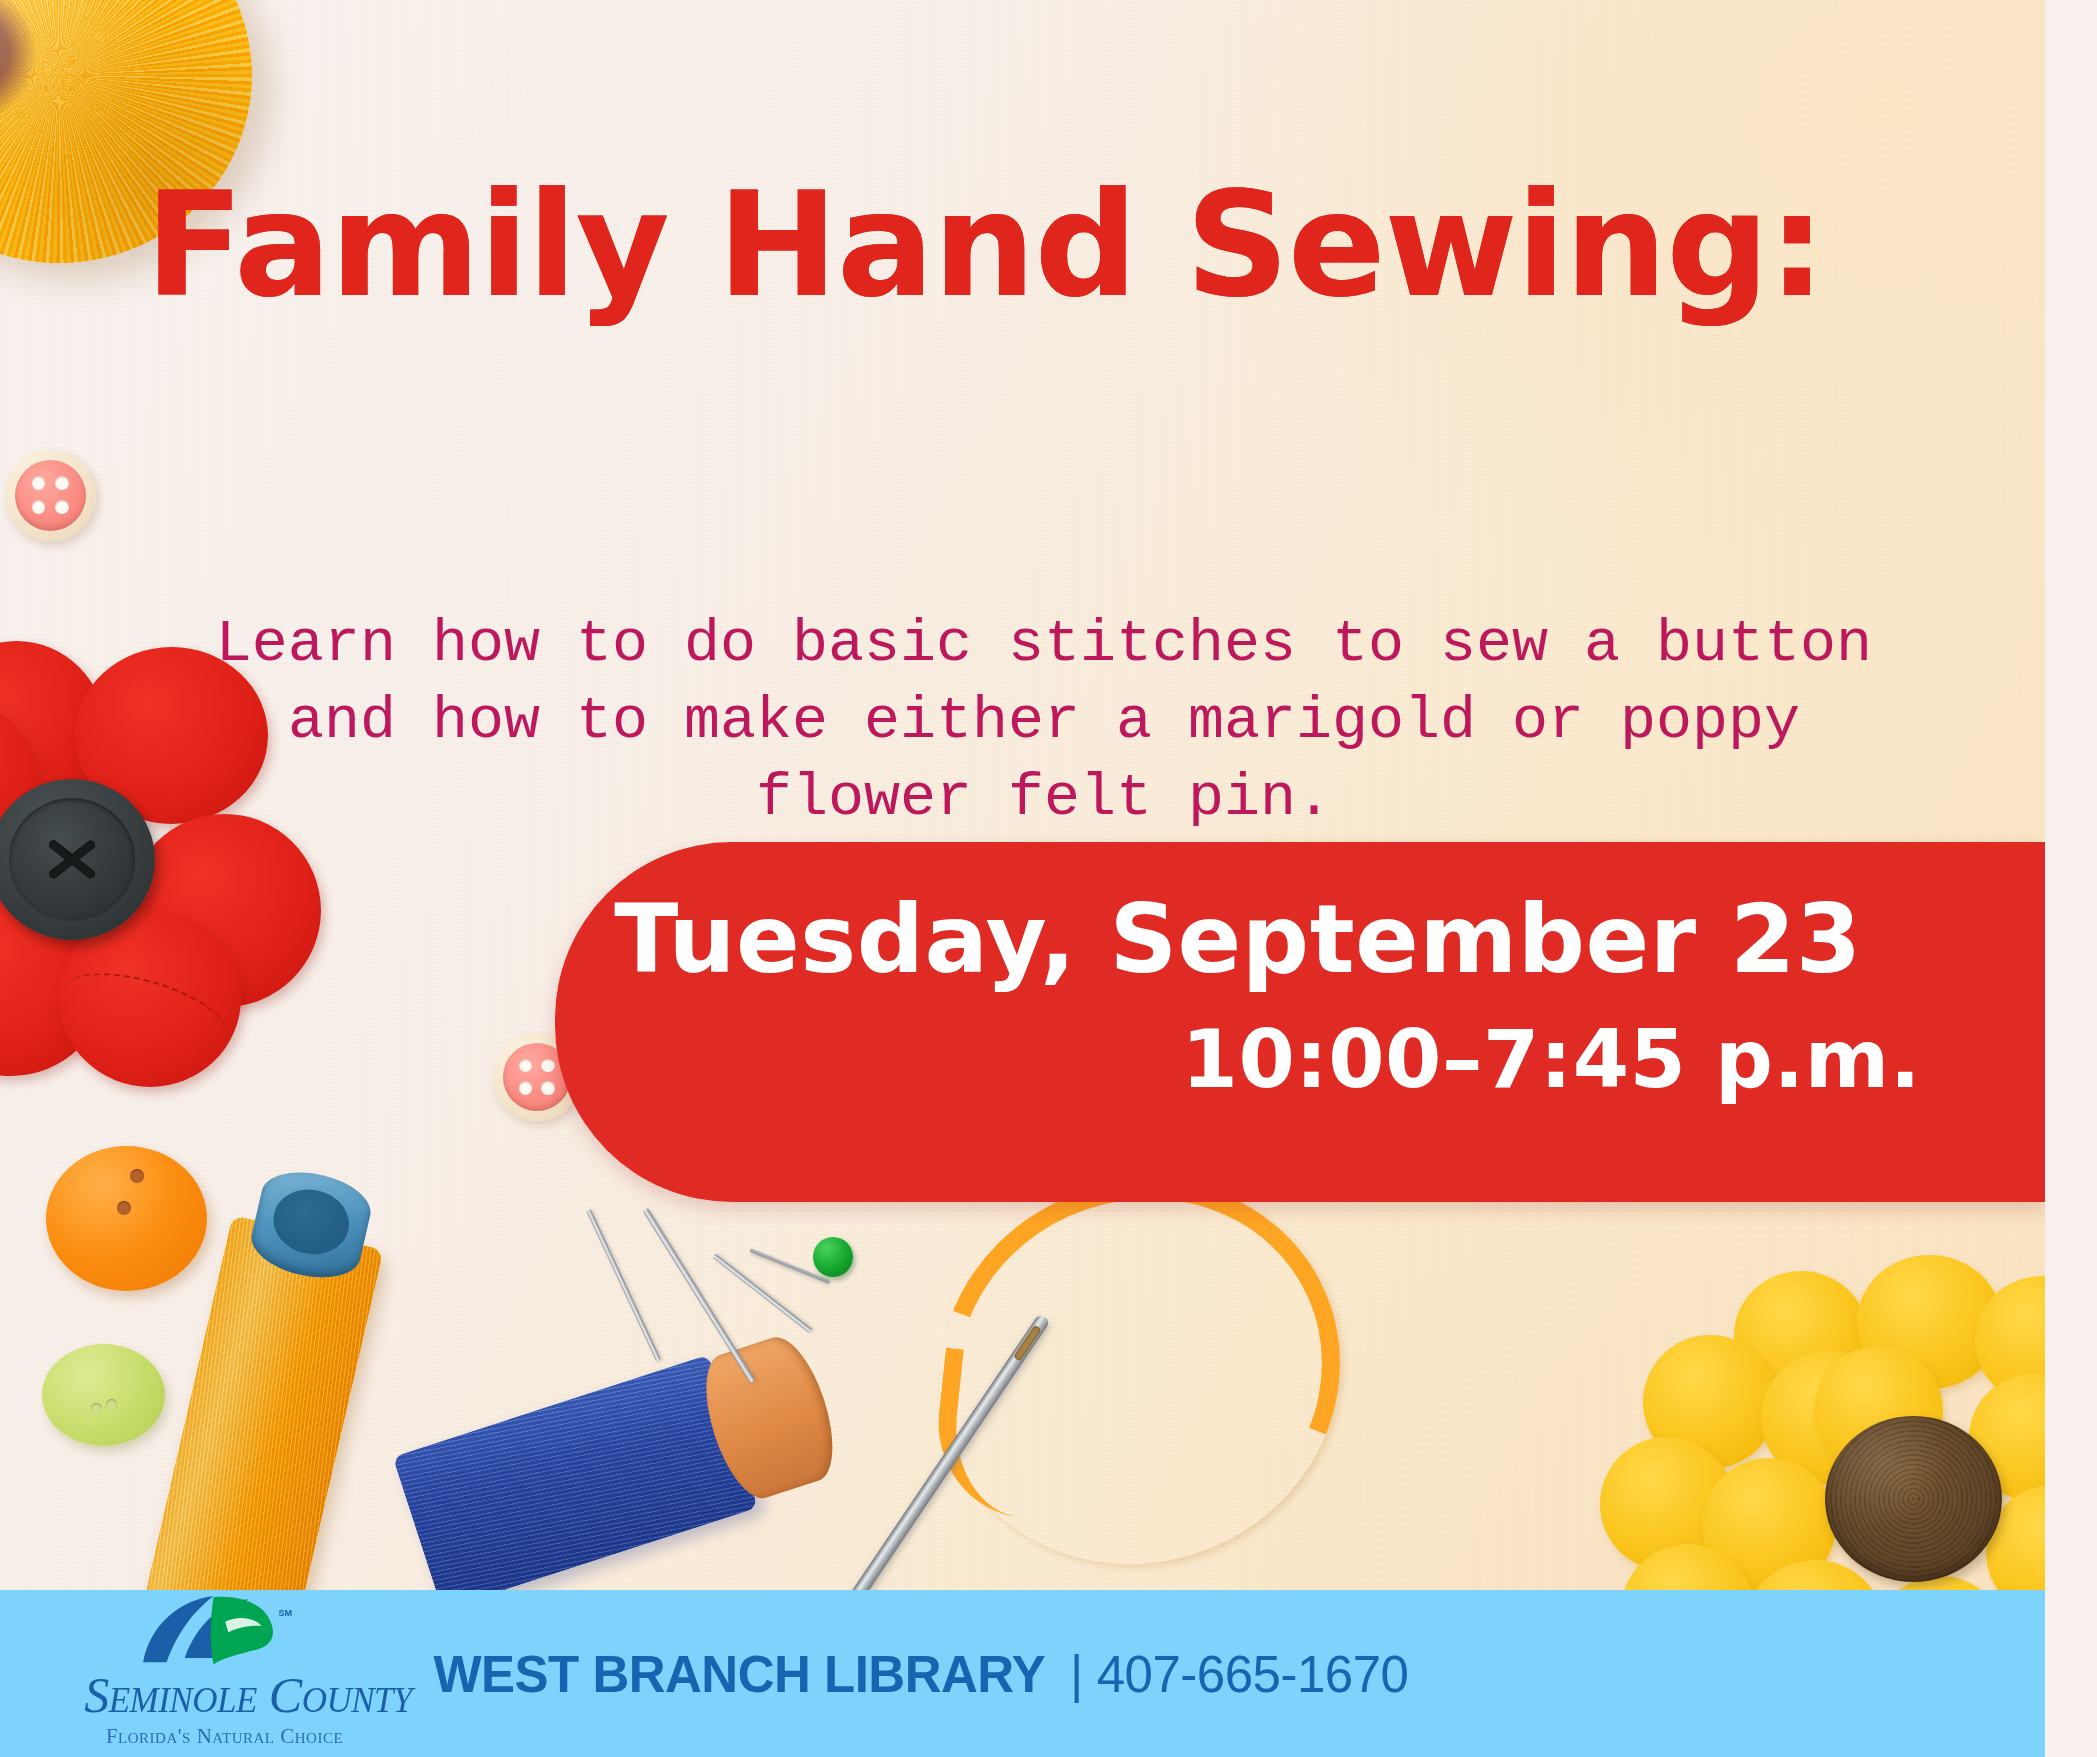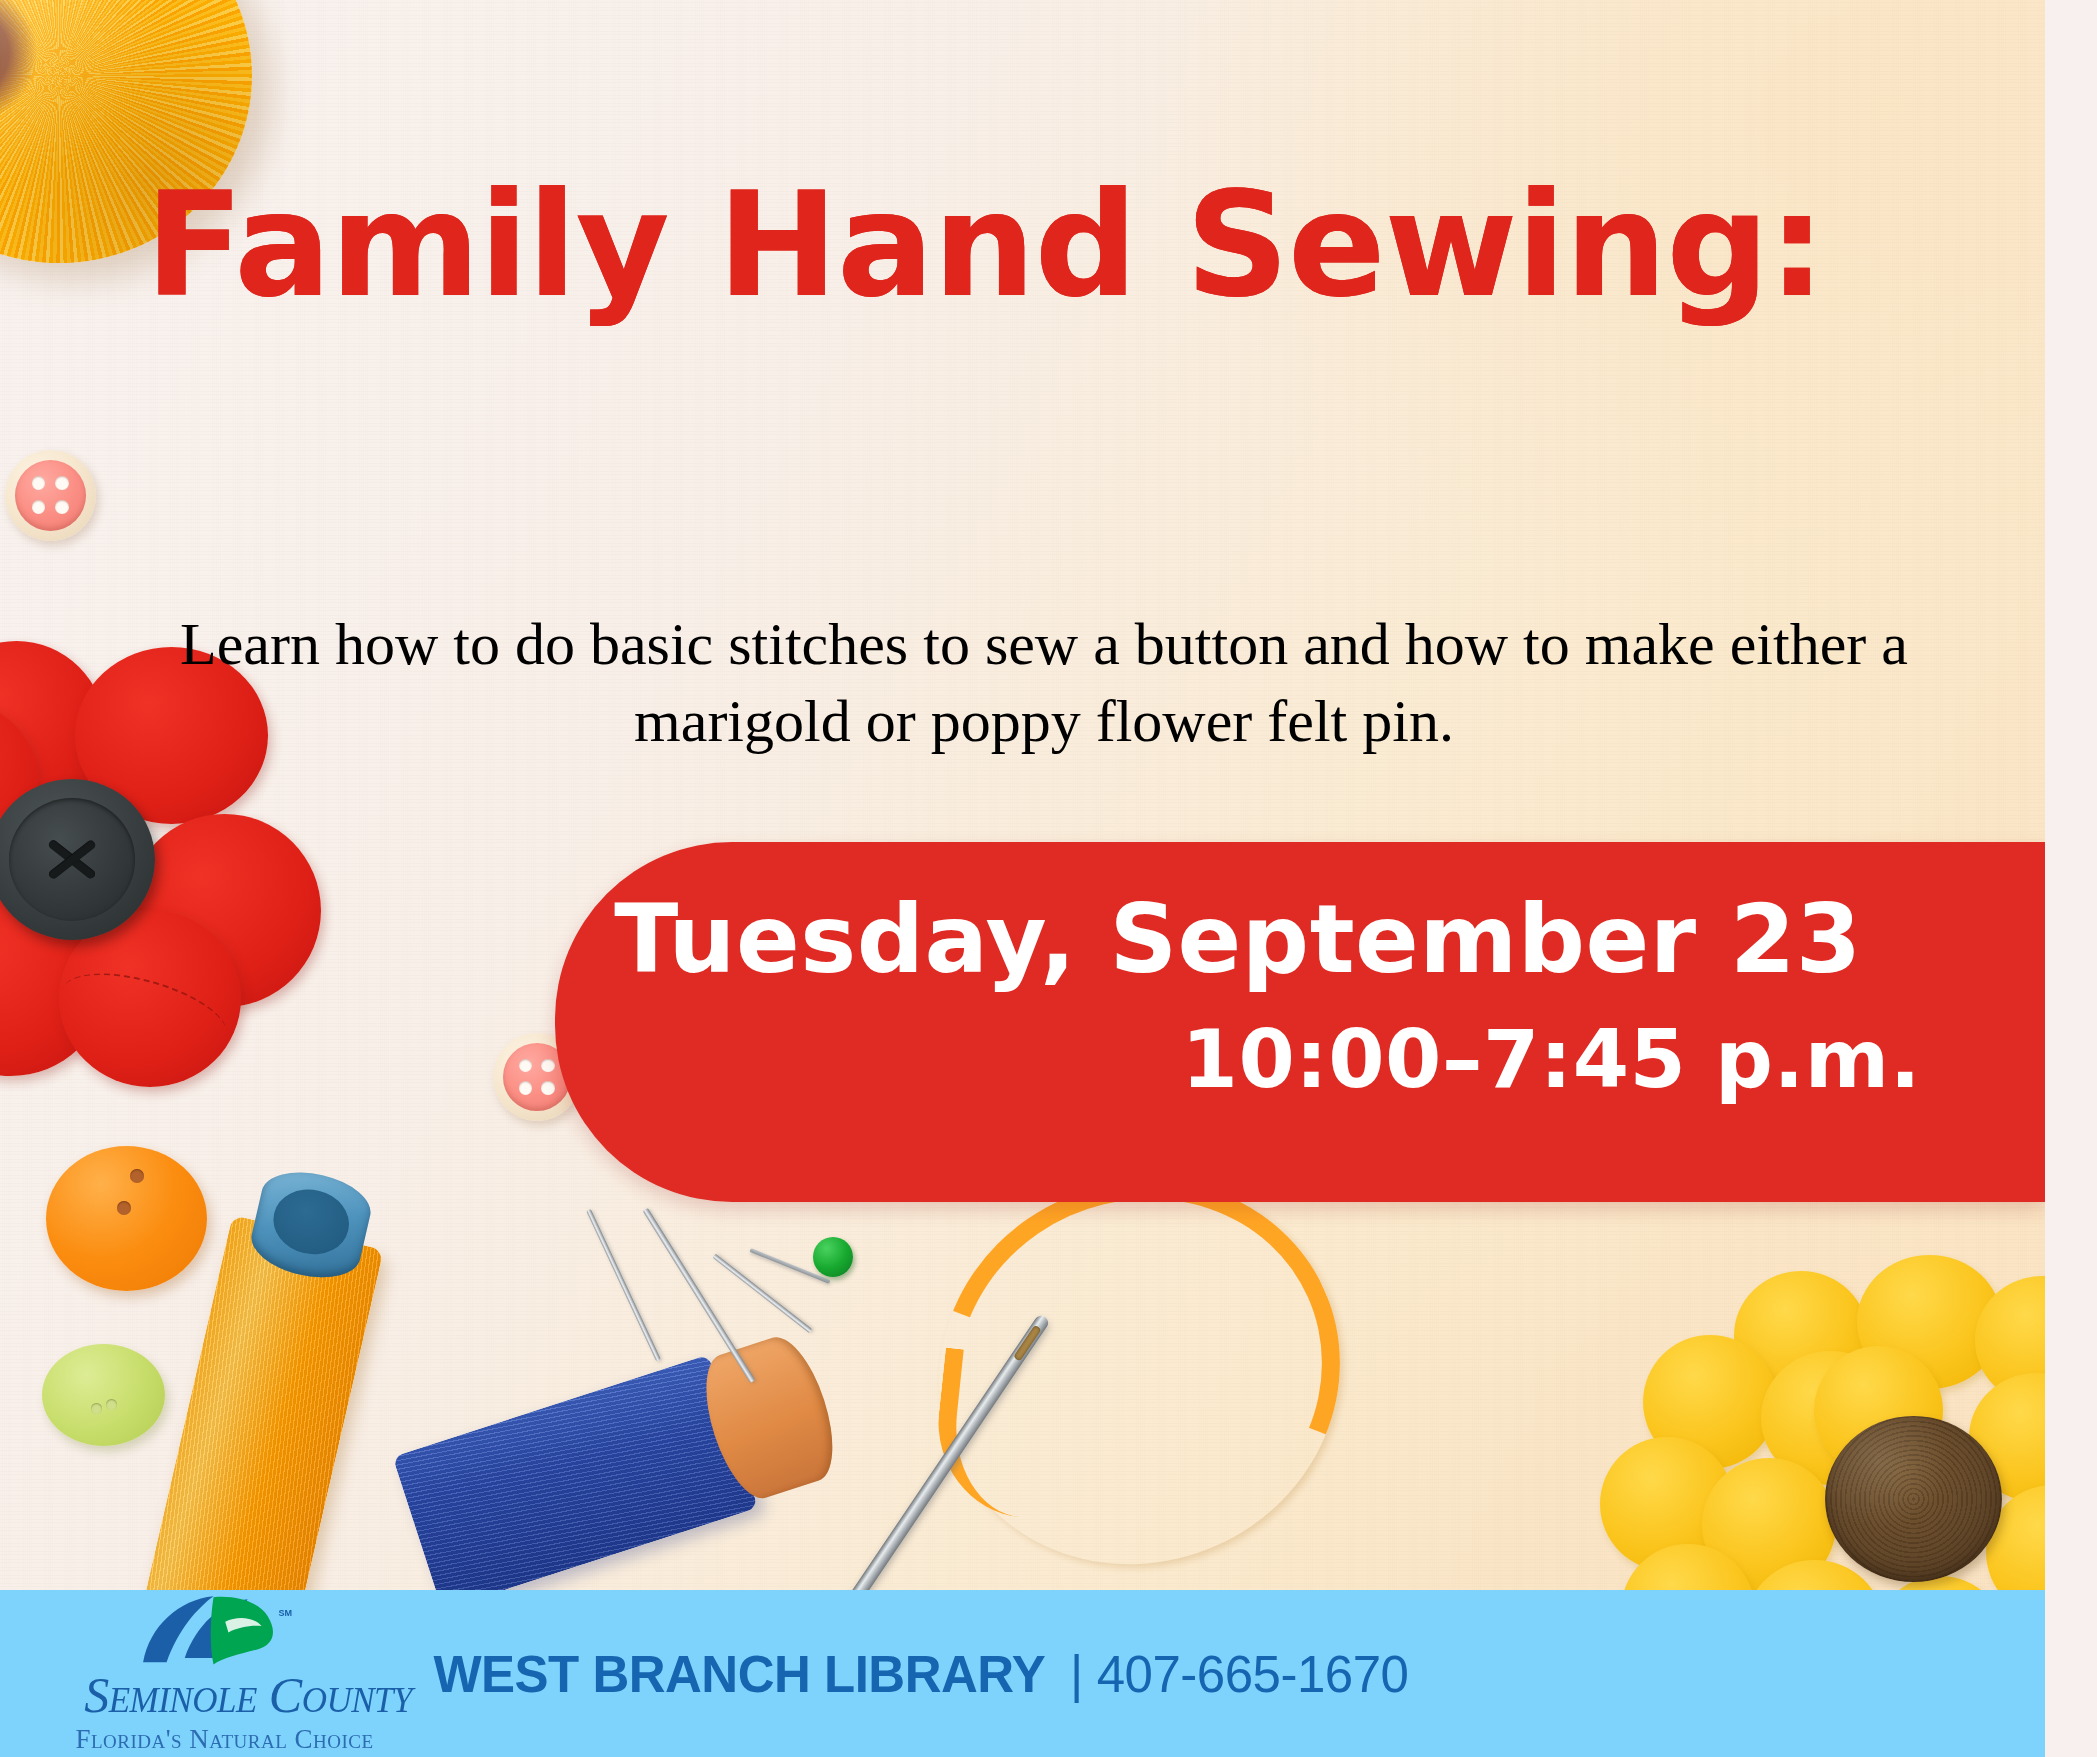--- a/index.html
+++ b/index.html
@@ -222,22 +222,22 @@
     letter-spacing:-1.1px;
     color:#e0251c;
     text-shadow:0 0 0.5px #e0251c;
   }
   .title .l2{display:block;}
 
   .subtitle{
     position:absolute;left:177px;right:134px;top:546px;
     text-align:center;
     font-size:60px;line-height:1.28;
-    color:#000000;
-    font-family:Liberation Serif, serif;
+    color:#be185d;
+    font-family:Liberation Mono, monospace;
   }
 
   .datebar{
     position:absolute;left:555px;top:842px;right:0;height:360px;
     background:#e02a24;
     border-radius:177px 0 0 177px;
     box-shadow:0 7.5px 18px rgba(150,30,25,.18);
   }
   .datebar .dline1{
     position:absolute;left:0;right:124px;top:51px;
@@ -262,21 +262,21 @@
   .logo .mark{position:absolute;left:96px;top:-2.1px;width:161px;height:80px;}
   .logo .name{
     position:absolute;left:0;right:0;top:69px;text-align:right;
     font-family:"Liberation Serif",serif;font-style:italic;font-weight:400;
     font-size:50px;color:#1a5fa8;letter-spacing:-0.5px;
     font-variant:small-caps;
   }
   .logo .tag{
     position:absolute;left:0;right:0;top:127px;text-align:center;
     font-family:"Liberation Serif",serif;font-weight:400;
-    font-size:27px;color:#2d6cb3;letter-spacing:0.5px;
+    font-size:21px;color:#2d6cb3;letter-spacing:0.5px;
     font-variant:small-caps;
   }
   .foot-text{
     flex:1;display:flex;align-items:center;justify-content:flex-start;
     font-size:51px;color:#1565b0;white-space:nowrap;letter-spacing:-0.5px;
     font-family:"Liberation Sans",sans-serif;
     margin-left:21.4px;
   }
   .foot-text .branch{font-weight:700;margin-right:10.7px;}
   .foot-text .sep{margin:0 14px;color:#1565b0;}

